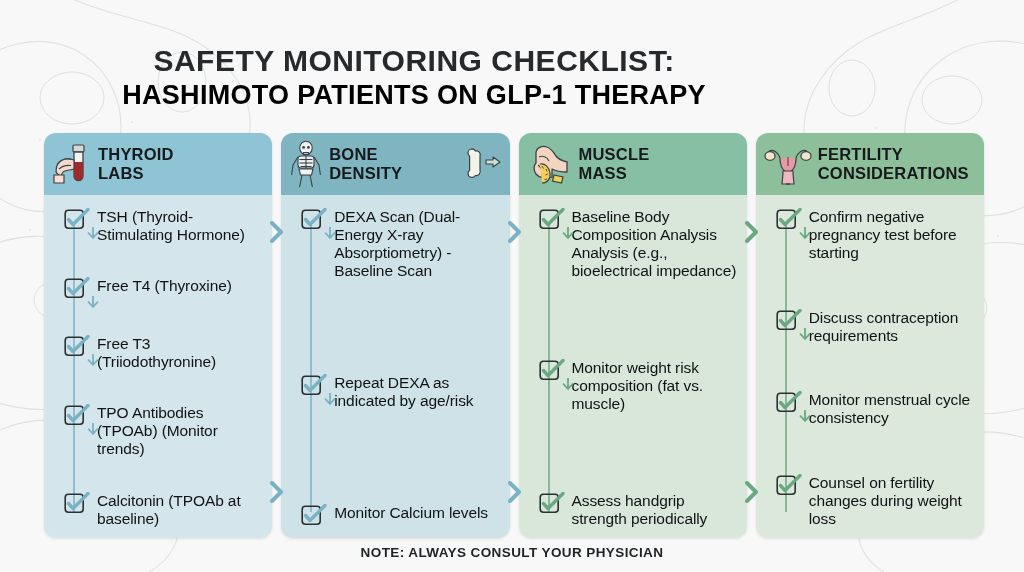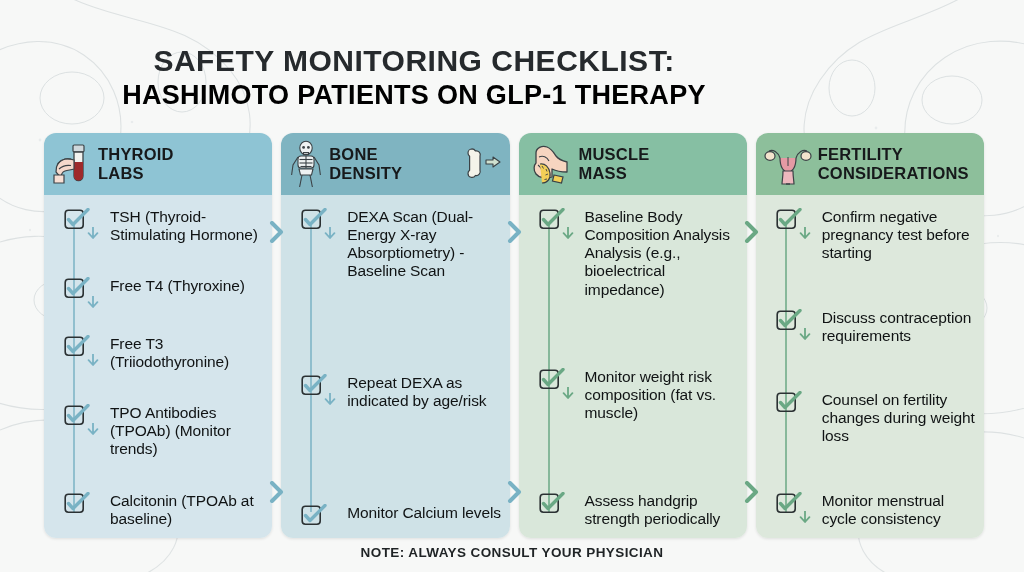--- a/index.html
+++ b/index.html
@@ -121,21 +121,21 @@
     bottom: 26px;
     width: 2px;
     z-index: 0;
   }
 
   .item {
     position: relative;
     z-index: 1;
     display: flex;
     align-items: flex-start;
-    gap: 20px;
+    gap: 7px;
     padding-left: 12px;
   }
   .cbox {
     flex: 0 0 auto;
     margin-top: 1px;
     position: relative;
     width: 26px;
     height: 24px;
   }
   .item-text {
@@ -451,29 +451,29 @@
     <path d="M4.5,11.5 L9,16.5 L24,1.5" fill="none" stroke="#6aa884" stroke-width="3.4" stroke-linecap="round" stroke-linejoin="round"></path>
   </svg><svg width="14" height="14" viewBox="0 0 14 14" style="position:absolute;left:22px;bottom:-9px;">
     <path d="M7,0 L7,9 M2.6,6.2 L7,11 L11.4,6.2" fill="none" stroke="#6aa884" stroke-width="1.8" stroke-linecap="round" stroke-linejoin="round"></path>
   </svg></span>
           <span class="item-text">Discuss contraception requirements</span>
         </div>
         <div class="item">
           <span class="cbox"><svg width="26" height="24" viewBox="0 0 26 24">
     <rect x="1.2" y="2.2" width="18" height="18" rx="3.2" fill="none" stroke="#2b3133" stroke-width="1.6"></rect>
     <path d="M4.5,11.5 L9,16.5 L24,1.5" fill="none" stroke="#6aa884" stroke-width="3.4" stroke-linecap="round" stroke-linejoin="round"></path>
+  </svg><svg width="14" height="14" viewBox="0 0 14 14" style="position:absolute;left:22px;bottom:-9px;">
+    <path d="M7,0 L7,9 M2.6,6.2 L7,11 L11.4,6.2" fill="none" stroke="#6aa884" stroke-width="1.8" stroke-linecap="round" stroke-linejoin="round"></path>
+  </svg></span>
+          <span class="item-text">Monitor menstrual cycle consistency</span>
+        </div>
+        <div class="item">
+          <span class="cbox"><svg width="26" height="24" viewBox="0 0 26 24">
+    <rect x="1.2" y="2.2" width="18" height="18" rx="3.2" fill="none" stroke="#2b3133" stroke-width="1.6"></rect>
+    <path d="M4.5,11.5 L9,16.5 L24,1.5" fill="none" stroke="#6aa884" stroke-width="3.4" stroke-linecap="round" stroke-linejoin="round"></path>
   </svg></span>
           <span class="item-text">Counsel on fertility changes during weight loss</span>
-        </div>
-        <div class="item">
-          <span class="cbox"><svg width="26" height="24" viewBox="0 0 26 24">
-    <rect x="1.2" y="2.2" width="18" height="18" rx="3.2" fill="none" stroke="#2b3133" stroke-width="1.6"></rect>
-    <path d="M4.5,11.5 L9,16.5 L24,1.5" fill="none" stroke="#6aa884" stroke-width="3.4" stroke-linecap="round" stroke-linejoin="round"></path>
-  </svg><svg width="14" height="14" viewBox="0 0 14 14" style="position:absolute;left:22px;bottom:-9px;">
-    <path d="M7,0 L7,9 M2.6,6.2 L7,11 L11.4,6.2" fill="none" stroke="#6aa884" stroke-width="1.8" stroke-linecap="round" stroke-linejoin="round"></path>
-  </svg></span>
-          <span class="item-text">Monitor menstrual cycle consistency</span>
         </div>
       </div>
     </div>
   </div>
 
 <div class="footer-note">NOTE: ALWAYS CONSULT YOUR PHYSICIAN</div>
 
 </body></html>

